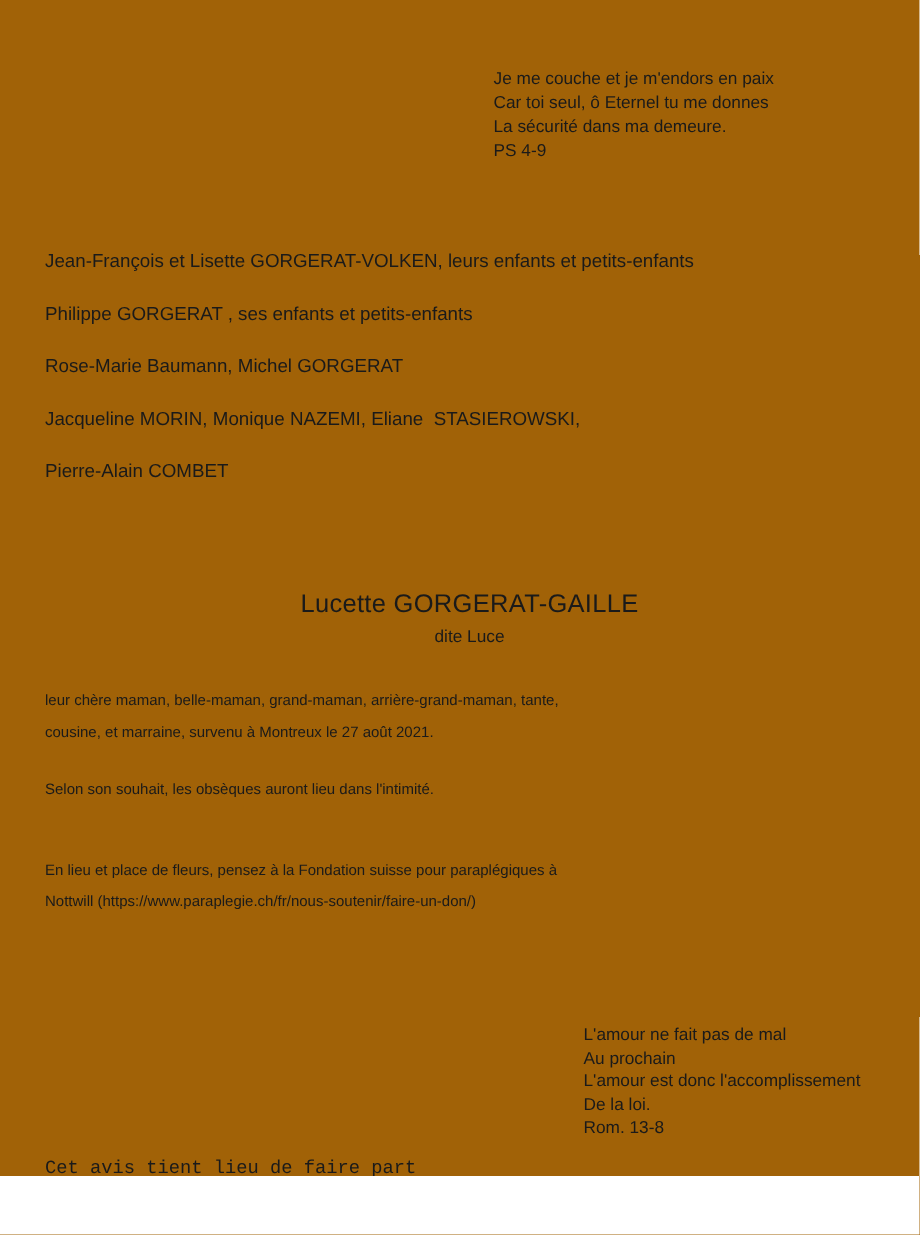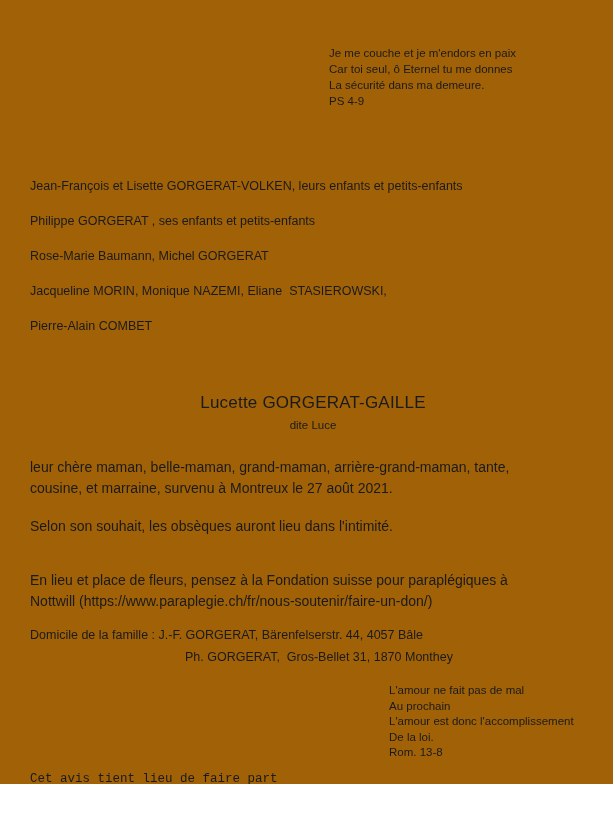--- a/index.html
+++ b/index.html
@@ -26,21 +26,21 @@
     font-size: 11.5px;
     line-height: 16px;
   }
   
   .announcers {
     left: 30px;
     top: 166px;
     font-size: 12.5px;
   }
   .announcers .line {
-    margin: 12px 0 19px 0;
+    margin: 0 0 19px 0;
     line-height: 16px;
   }
   
   .title-wrap {
     left: 0;
     top: 393px;
     width: 626px;
     text-align: center;
   }
   .deceased-name {
@@ -49,21 +49,21 @@
     letter-spacing: 0.2px;
   }
   .deceased-nickname {
     font-size: 11.5px;
     line-height: 14px;
     margin-top: 5px;
   }
   
   .para {
     left: 30px;
-    font-size: 14px;
+    font-size: 10px;
     line-height: 21px;
   }
   .para-relation { top: 457px; }
   .para-funeral  { top: 516px; }
   .para-donation { top: 554px; margin-top: 16px; }
   
   .address {
     left: 30px;
     top: 624px;
     font-size: 12.5px;
@@ -119,24 +119,20 @@
 
   <div class="block para para-funeral">
     <div class="line">Selon son souhait, les obsèques auront lieu dans l'intimité.</div>
   </div>
 
   <div class="block para para-donation">
     <div class="line">En lieu et place de fleurs, pensez à la Fondation suisse pour paraplégiques à</div>
     <div class="line">Nottwill (https://www.paraplegie.ch/fr/nous-soutenir/faire-un-don/)</div>
   </div>
 
-  <div class="block address">
-    <div class="line">Domicile de la famille : J.-F. GORGERAT, Bärenfelserstr. 44, 4057 Bâle</div>
-    <div class="line indent">Ph. GORGERAT,  Gros-Bellet 31, 1870 Monthey</div>
-  </div>
 
   <div class="block epigraph-bottom">
     <div class="line">L'amour ne fait pas de mal</div>
     <div class="line">Au prochain</div>
     <div class="line">L'amour est donc l'accomplissement</div>
     <div class="line">De la loi.</div>
     <div class="line">Rom. 13-8</div>
   </div>
 
   <div class="block closing line">Cet avis tient lieu de faire part</div>

